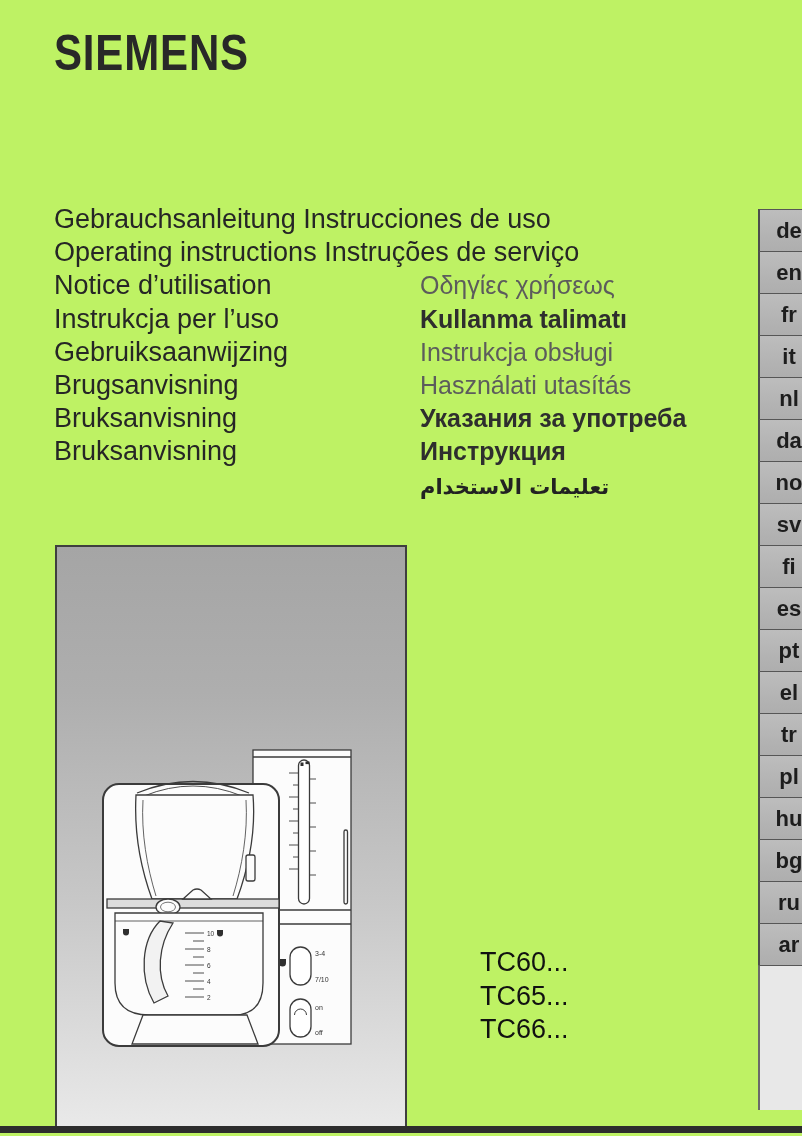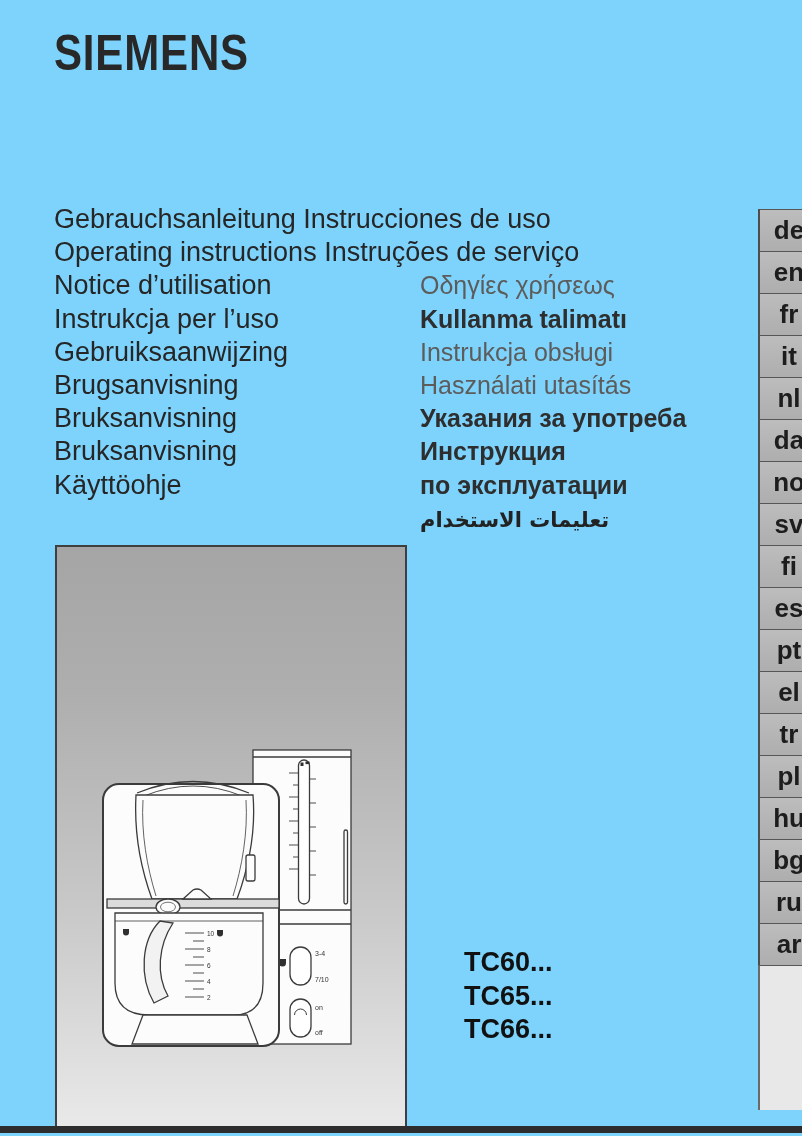--- a/index.html
+++ b/index.html
@@ -1,18 +1,18 @@
 <!DOCTYPE html>
 <html><head>
 <meta charset="utf-8">
 <style>
   * { margin:0; padding:0; box-sizing:border-box; }
   html,body { background:#ffffff; }
   .page {
-    position:relative; width:802px; height:1136px; background:#7dd3fc;
+    position:relative; width:802px; height:1136px; background:#bef264;
     overflow:hidden; font-family:"Liberation Sans", sans-serif; color:#262626;
   }
   .brand {
     position:absolute; left:54px; top:24px;
     font-size:50px; font-weight:bold; letter-spacing:1px; color:#282828;
     transform:scaleX(0.84); transform-origin:left top; white-space:nowrap;
   }
   .title-block { position:absolute; left:54px; top:203px; width:660px; }
   .trow { position:relative; height:33.2px; line-height:33.2px; white-space:nowrap; }
   .tl { font-size:27px; color:#262626; }
@@ -20,36 +20,36 @@
   .tone-dark { color:#2e2e2e;font-weight:bold; }
   .tone-light { color:#5c5c5c;text-align:right; }
   .arabic { font-family:"DejaVu Sans", sans-serif; font-size:21px; font-weight:bold; color:#222; }
   .trow-tall { height:36px; line-height:36px; }
 
   .tabs { position:absolute; left:758px; top:209px; width:44px; }
   .tab {
     height:42px; border-top:1px solid #565656; border-left:2px solid #4d4d4d;
     background:linear-gradient(180deg,#bdbdbd 0%,#b2b2b2 70%,#aeaeae 100%);
     display:flex; align-items:center; justify-content:center;
-    font-size:26px; font-weight:bold; color:#1d1d1d;padding-left:16px;
+    font-size:22px; font-weight:bold; color:#1d1d1d;padding-left:16px;
   }
   .tab-filler {
     height:145px; border-top:1px solid #565656; border-left:2px solid #6a6a6a;
     background:#e8e8e8;
   }
 
   .illustration {
     position:absolute; left:55px; top:545px; width:352px; height:583px;
     border:2px solid #3f3f3f;
     background:linear-gradient(180deg,#a5a5a5 0%,#aeaeae 25%,#c8c8c8 62%,#e9e9e9 100%);
   }
   .illustration svg { position:absolute; left:0; top:0; }
   svg text { font-family:"Liberation Sans", sans-serif; fill:#333; }
 
-  .models { position:absolute; left:464px; top:946px; font-size:27px; font-weight:bold; color:#111; line-height:33.5px;text-align:center; }
+  .models { position:absolute; left:480px; top:946px; font-size:27px; font-weight:normal; color:#111; line-height:33.5px;text-align:center; }
 
   .bottom-rule { position:absolute; left:0; top:1126px; width:802px; height:7px; background:#2d2d2d; }
 </style>
 </head>
 <body>
 
 <div class="page">
 
   <div class="brand">SIEMENS</div>
 
@@ -76,24 +76,20 @@
       <span class="tl">Brugsanvisning</span>
       <span class="tr tone-light">Használati utasítás</span>
     </div>
     <div class="trow">
       <span class="tl">Bruksanvisning</span>
       <span class="tr tone-dark">Указания за употреба</span>
     </div>
     <div class="trow">
       <span class="tl">Bruksanvisning</span>
       <span class="tr tone-dark">Инструкция</span>
-    </div>
-    <div class="trow">
-      <span class="tl">Käyttöohje</span>
-      <span class="tr tone-dark">по эксплуатации</span>
     </div>
     <div class="trow trow-tall">
       <span class="tr arabic">تعليمات الاستخدام</span>
     </div>
   </div>
 
   <div class="tabs">
     <div class="tab">de</div>
     <div class="tab">en</div>
     <div class="tab">fr</div>

